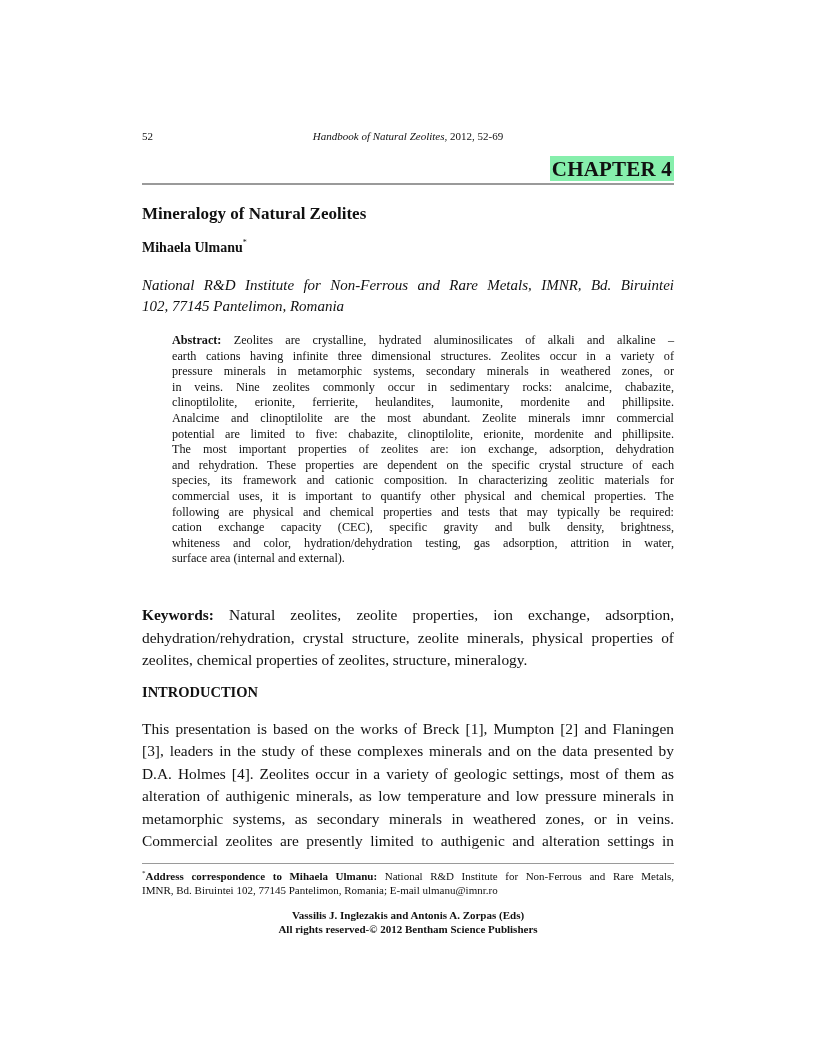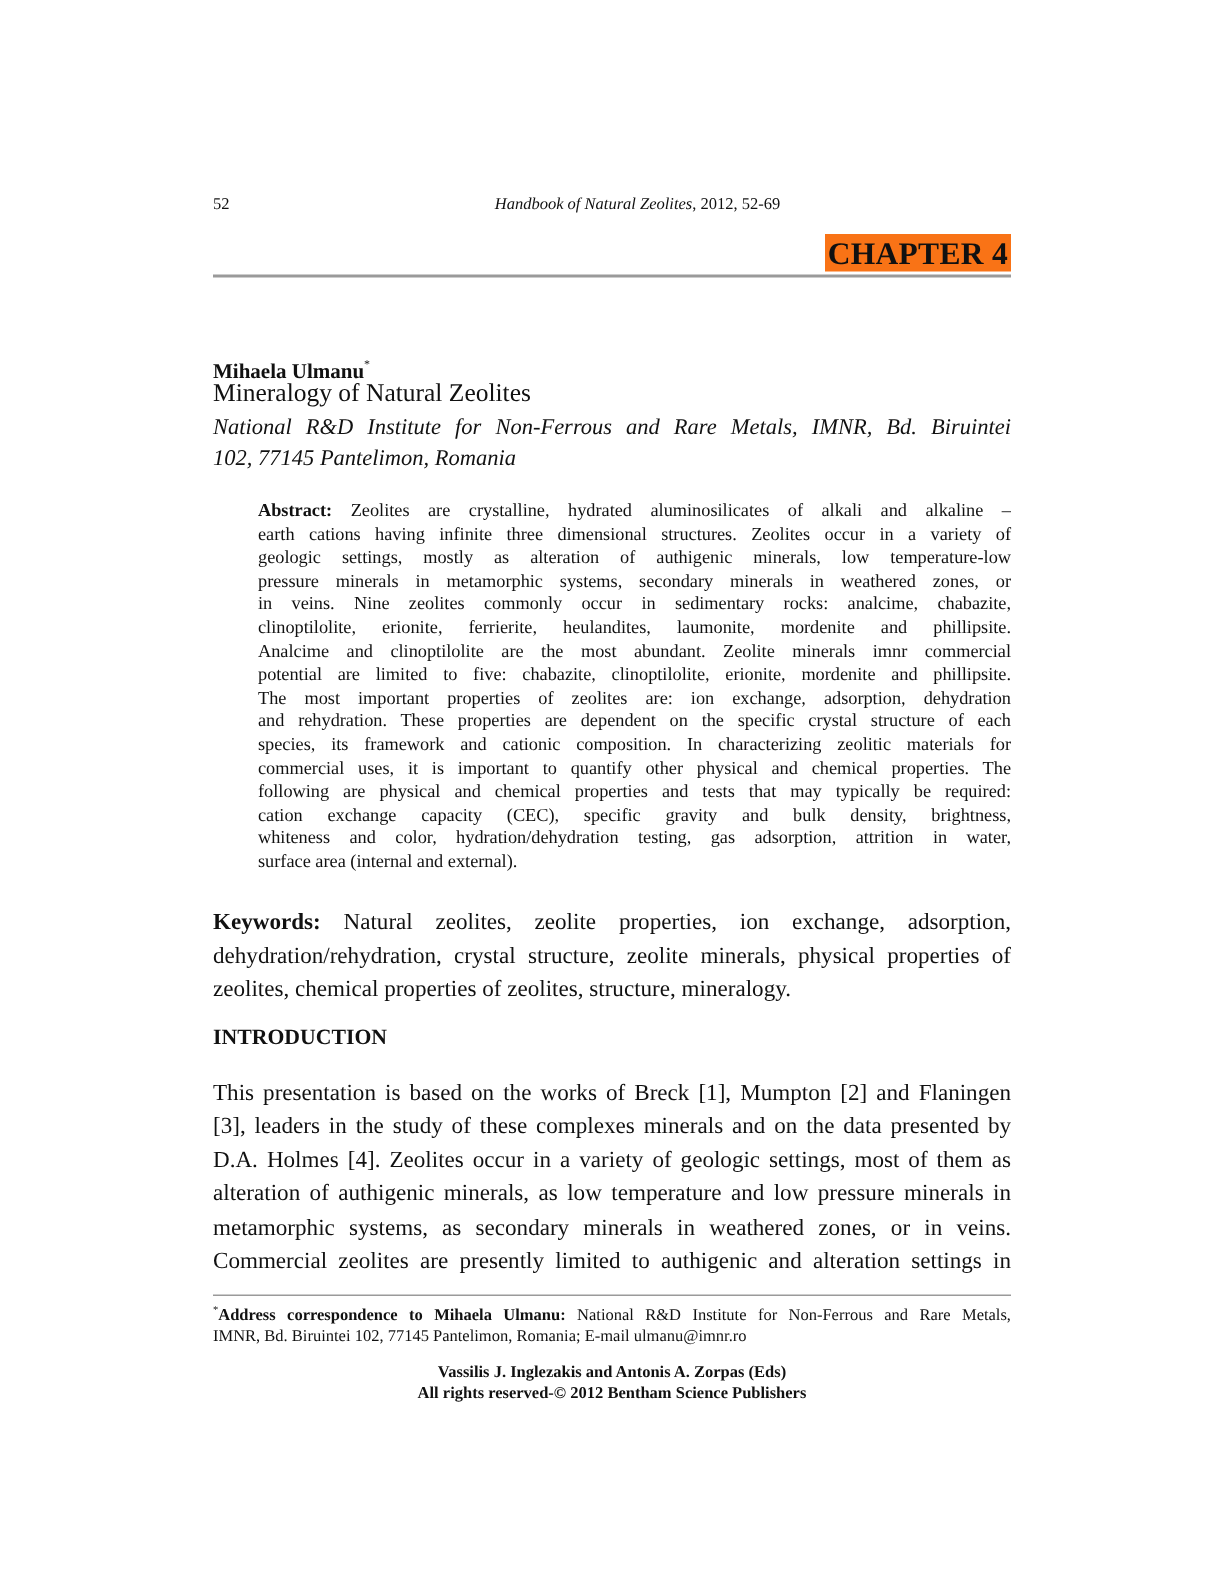--- a/index.html
+++ b/index.html
@@ -1,26 +1,26 @@
 <!DOCTYPE html>
 <html><head>
   <meta charset="utf-8">
   <style>
     html, body { margin: 0; padding: 0; background: #ffffff; }
     body { width: 816px; height: 1056px; position: relative; overflow: hidden;
            font-family: "Liberation Serif", serif; color: #111; }
     .abs { position: absolute; }
     .running-head { top: 130px; left: 142px; width: 532px; height: 16px; font-size: 11px; font-weight: normal; }
     .page-num { position: absolute; left: 0; top: 0; }
-    .journal-ref { position: absolute; left: 0; width: 532px; text-align: center; top: 0; font-style: italic; margin-left: 17px; }
+    .journal-ref { position: absolute; left: 0; width: 532px; text-align: center; top: 0; font-style: italic; }
     .journal-ref .year { font-style: normal; }
-    .chapter-box { top: 156px; right: 142px; background: #f97316; font-weight: bold; font-size: 21px;
+    .chapter-box { top: 156px; right: 142px; background: #86efac; font-weight: bold; font-size: 21px;
                    padding: 1px 2px 0 2px; line-height: 24px; letter-spacing: 0.2px; }
     .chapter-rule { top: 183px; left: 142px; width: 532px; height: 2px; background: #9a9a9a; }
-    .title { top: 204px; left: 142px; font-size: 17px; font-weight: normal; margin-top: 48px; }
+    .title { top: 204px; left: 142px; font-size: 17px; font-weight: bold; }
     .author { top: 238px; left: 142px; font-size: 14px; font-weight: bold; }
     .author sup { font-size: 8px; font-weight: normal; vertical-align: 7px; }
     .affil { top: 275px; left: 142px; width: 532px; font-size: 15px; font-style: italic; line-height: 21px; text-align: justify; }
     .abstract { top: 333px; left: 172px; width: 502px; font-size: 12.2px; line-height: 15.6px; text-align: justify; }
     .abstract b { font-weight: bold; }
     .keywords { top: 604px; left: 142px; width: 532px; font-size: 15.4px; line-height: 22.5px; text-align: justify; }
     .section-heading { top: 684px; left: 142px; font-size: 14.5px; font-weight: bold; }
     .body-para { top: 718px; left: 142px; width: 532px; font-size: 15.4px; line-height: 22.4px; text-align: justify; }
     .footnote-rule { top: 863px; left: 142px; width: 532px; height: 1px; background: #9a9a9a; }
     .footnote { top: 866px; left: 142px; width: 532px; font-size: 11px; line-height: 14px; }
@@ -47,21 +47,20 @@
 </div>
 
 <div class="abs affil">
   <span class="jline">National R&amp;D Institute for Non-Ferrous and Rare Metals, IMNR, Bd. Biruintei</span>
   <span class="lastline">102, 77145 Pantelimon, Romania</span>
 </div>
 
 <div class="abs abstract">
   <span class="jline"><b>Abstract:</b><span> Zeolites are crystalline, hydrated aluminosilicates of alkali and alkaline –</span></span>
   <span class="jline">earth cations having infinite three dimensional structures. Zeolites occur in a variety of</span>
-  <span class="jline">geologic settings, mostly as alteration of authigenic minerals, low temperature-low</span>
   <span class="jline">pressure minerals in metamorphic systems, secondary minerals in weathered zones, or</span>
   <span class="jline">in veins. Nine zeolites commonly occur in sedimentary rocks: analcime, chabazite,</span>
   <span class="jline">clinoptilolite, erionite, ferrierite, heulandites, laumonite, mordenite and phillipsite.</span>
   <span class="jline">Analcime and clinoptilolite are the most abundant. Zeolite minerals imnr commercial</span>
   <span class="jline">potential are limited to five: chabazite, clinoptilolite, erionite, mordenite and phillipsite.</span>
   <span class="jline">The most important properties of zeolites are: ion exchange, adsorption, dehydration</span>
   <span class="jline">and rehydration. These properties are dependent on the specific crystal structure of each</span>
   <span class="jline">species, its framework and cationic composition. In characterizing zeolitic materials for</span>
   <span class="jline">commercial uses, it is important to quantify other physical and chemical properties. The</span>
   <span class="jline">following are physical and chemical properties and tests that may typically be required:</span>

